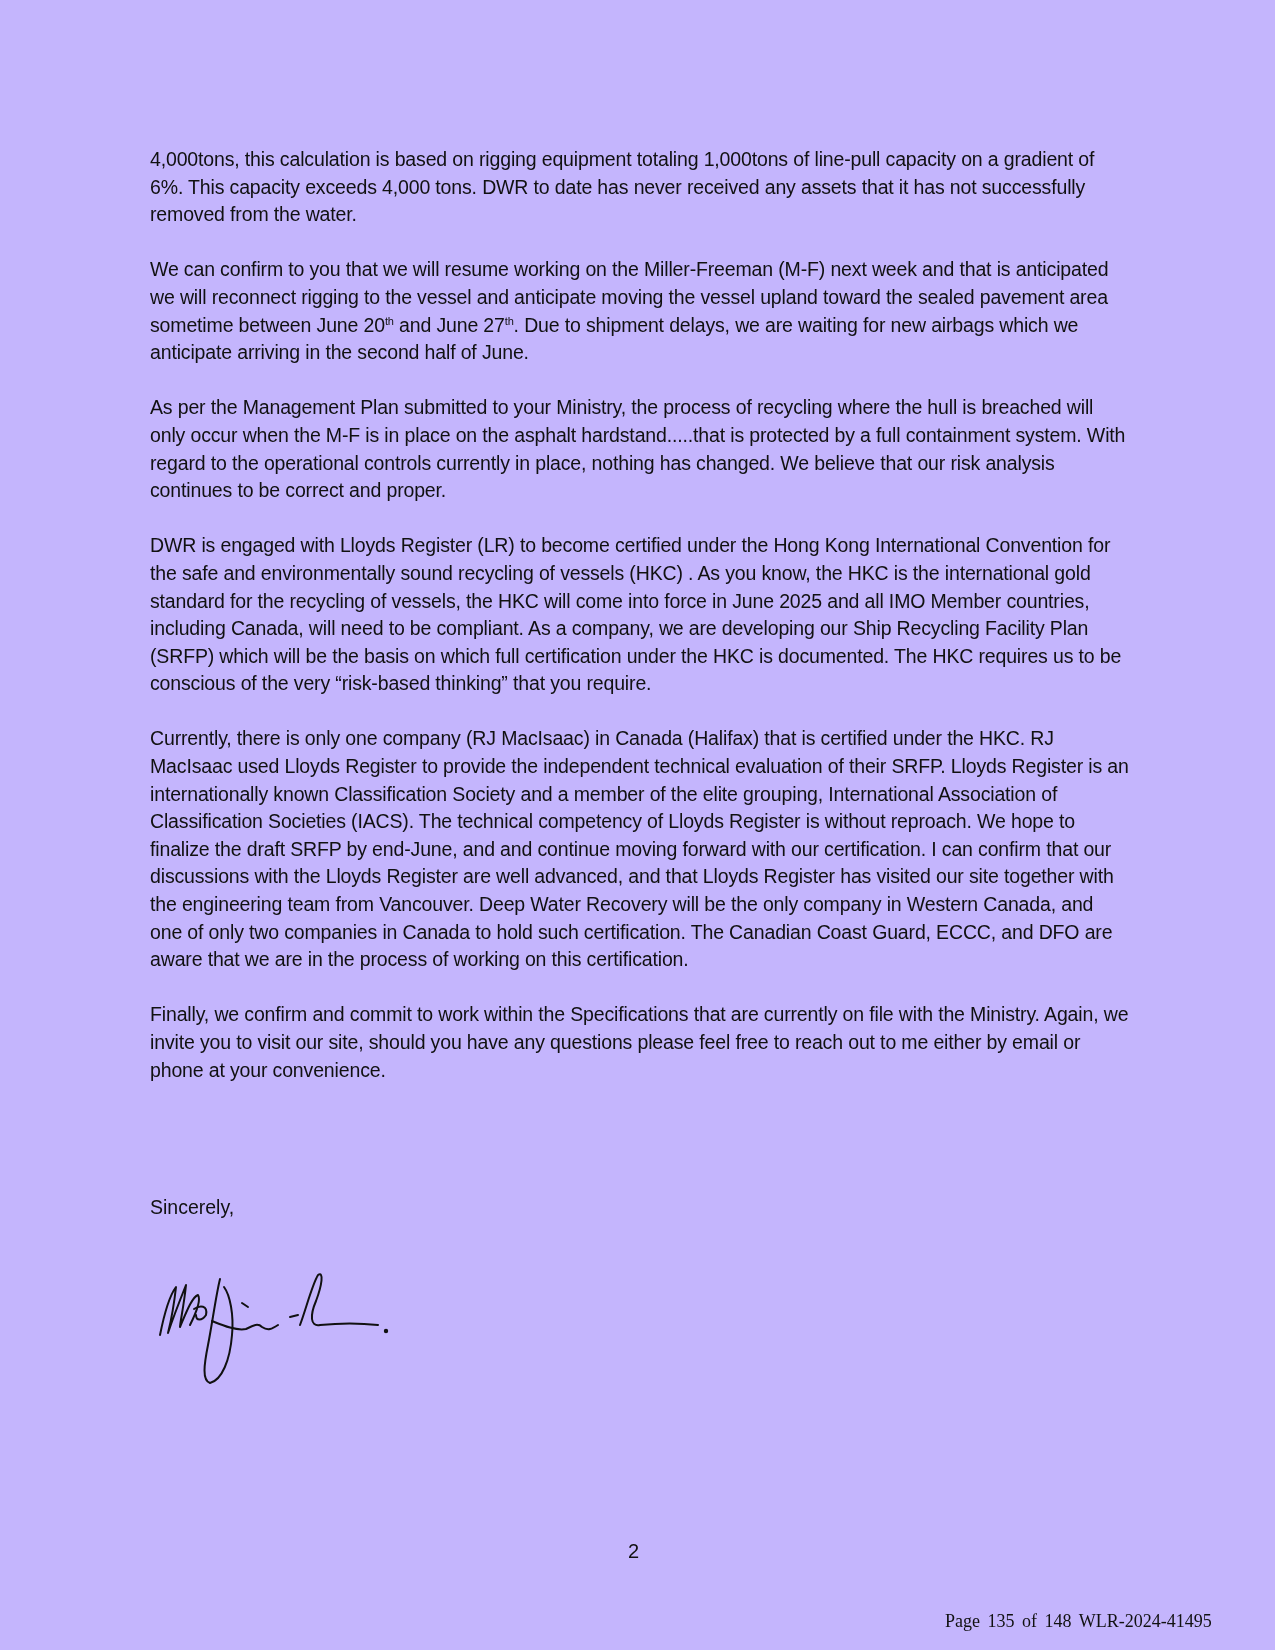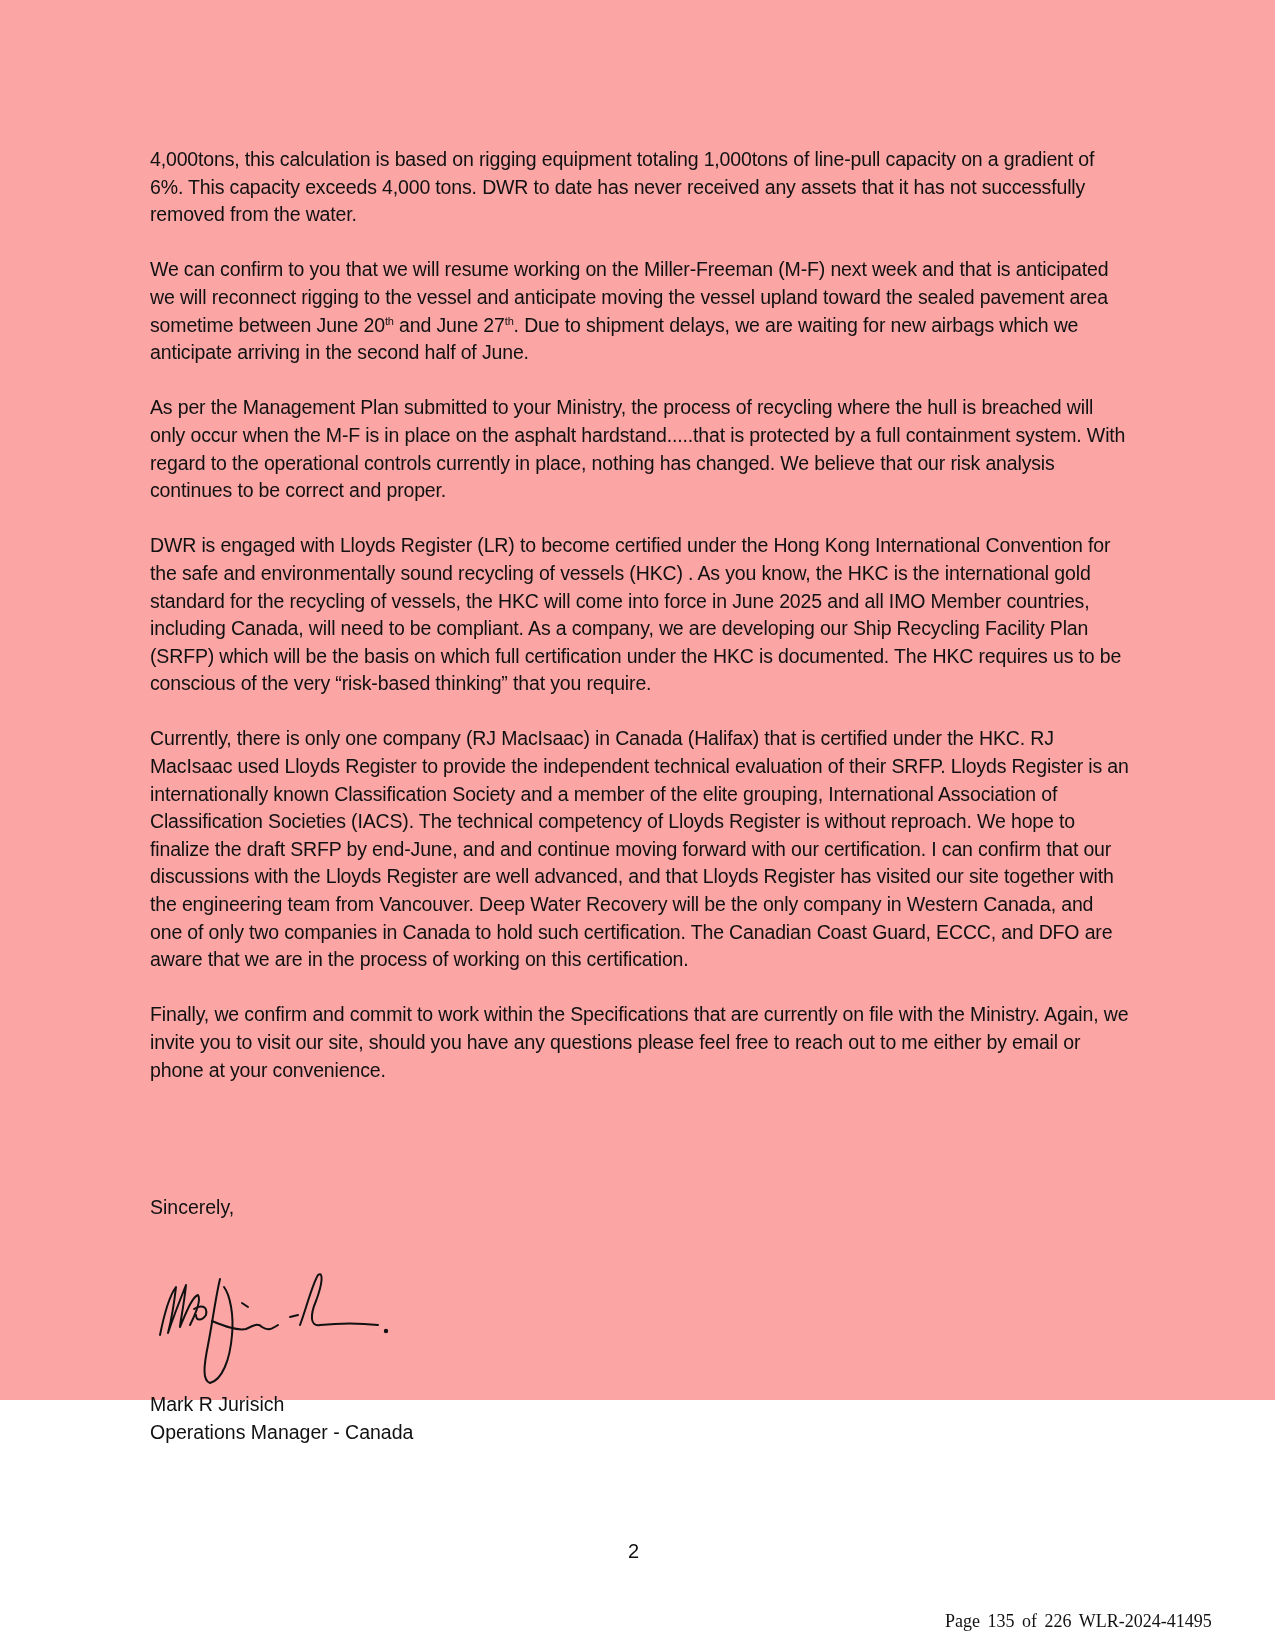--- a/index.html
+++ b/index.html
@@ -1,17 +1,17 @@
 <!DOCTYPE html>
 <html><head>
 <meta charset="utf-8">
 <style>
   html, body { margin: 0; padding: 0; background: #ffffff; }
   body { width: 1275px; height: 1650px; position: relative; overflow: hidden; }
-  .page { position: absolute; left: 0; top: 0; width: 1275px; height: 1400px; background: #fca5a5; }
+  .page { position: absolute; left: 0; top: 0; width: 1275px; height: 1650px; background: #c4b5fd; }
   .body-text {
     position: absolute; left: 150px; width: 980px;
     font-family: "Liberation Sans", sans-serif; font-size: 19.5px; line-height: 27.6px;
     color: #111; letter-spacing: -0.15px;
   }
   .para { margin: 0 0 27.6px 0; white-space: normal; }
   sup { font-size: 11px; line-height: 0; vertical-align: 7px; }
   .closing { position: absolute; left: 150px; font-family: "Liberation Sans", sans-serif; font-size: 19.5px; color: #111; text-align: center; }
   .signature { position: absolute; left: 150px; top: 1265px; width: 260px; height: 125px; }
   .sig-name { position: absolute; left: 150px; top: 1390px; font-family: "Liberation Sans", sans-serif; font-size: 19.5px; line-height: 28px; color: #111; }
@@ -38,21 +38,17 @@
     <path d="M10 70 C 14 50, 20 30, 26 22 C 24 40, 20 60, 18 68 C 24 50, 32 30, 36 20 C 34 40, 30 58, 30 62 C 36 48, 42 32, 48 30 C 52 36, 44 52, 40 60"></path>
     <path d="M44 44 C 50 40, 58 40, 56 50 C 52 56, 46 56, 46 50"></path>
     <path d="M70 14 C 66 30, 62 60, 58 80 C 54 100, 52 115, 60 118 C 72 115, 80 95, 82 70 C 84 50, 80 30, 74 22"></path>
     <path d="M62 56 C 72 60, 86 66, 96 64 C 104 60, 108 58, 112 62 C 118 66, 122 64, 128 60"></path>
     <path d="M92 38 L 98 42"></path>
     <path d="M140 52 L 148 50"></path>
     <path d="M150 60 C 156 44, 162 20, 168 10 C 174 6, 172 20, 166 36 C 160 50, 160 62, 170 60 C 190 58, 210 58, 228 60"></path>
     <circle cx="236" cy="66" r="1.2" fill="#111"></circle>
   </svg>
 
-  <div class="sig-name">
-    <div>Mark R Jurisich</div>
-    <div>Operations Manager - Canada</div>
-  </div>
 
   <div class="page-number">2</div>
 
-  <div class="footer-stamp">Page  135 of 226  WLR-2024-41495</div>
+  <div class="footer-stamp">Page  135 of 148  WLR-2024-41495</div>
 </div>
 
 </body></html>

